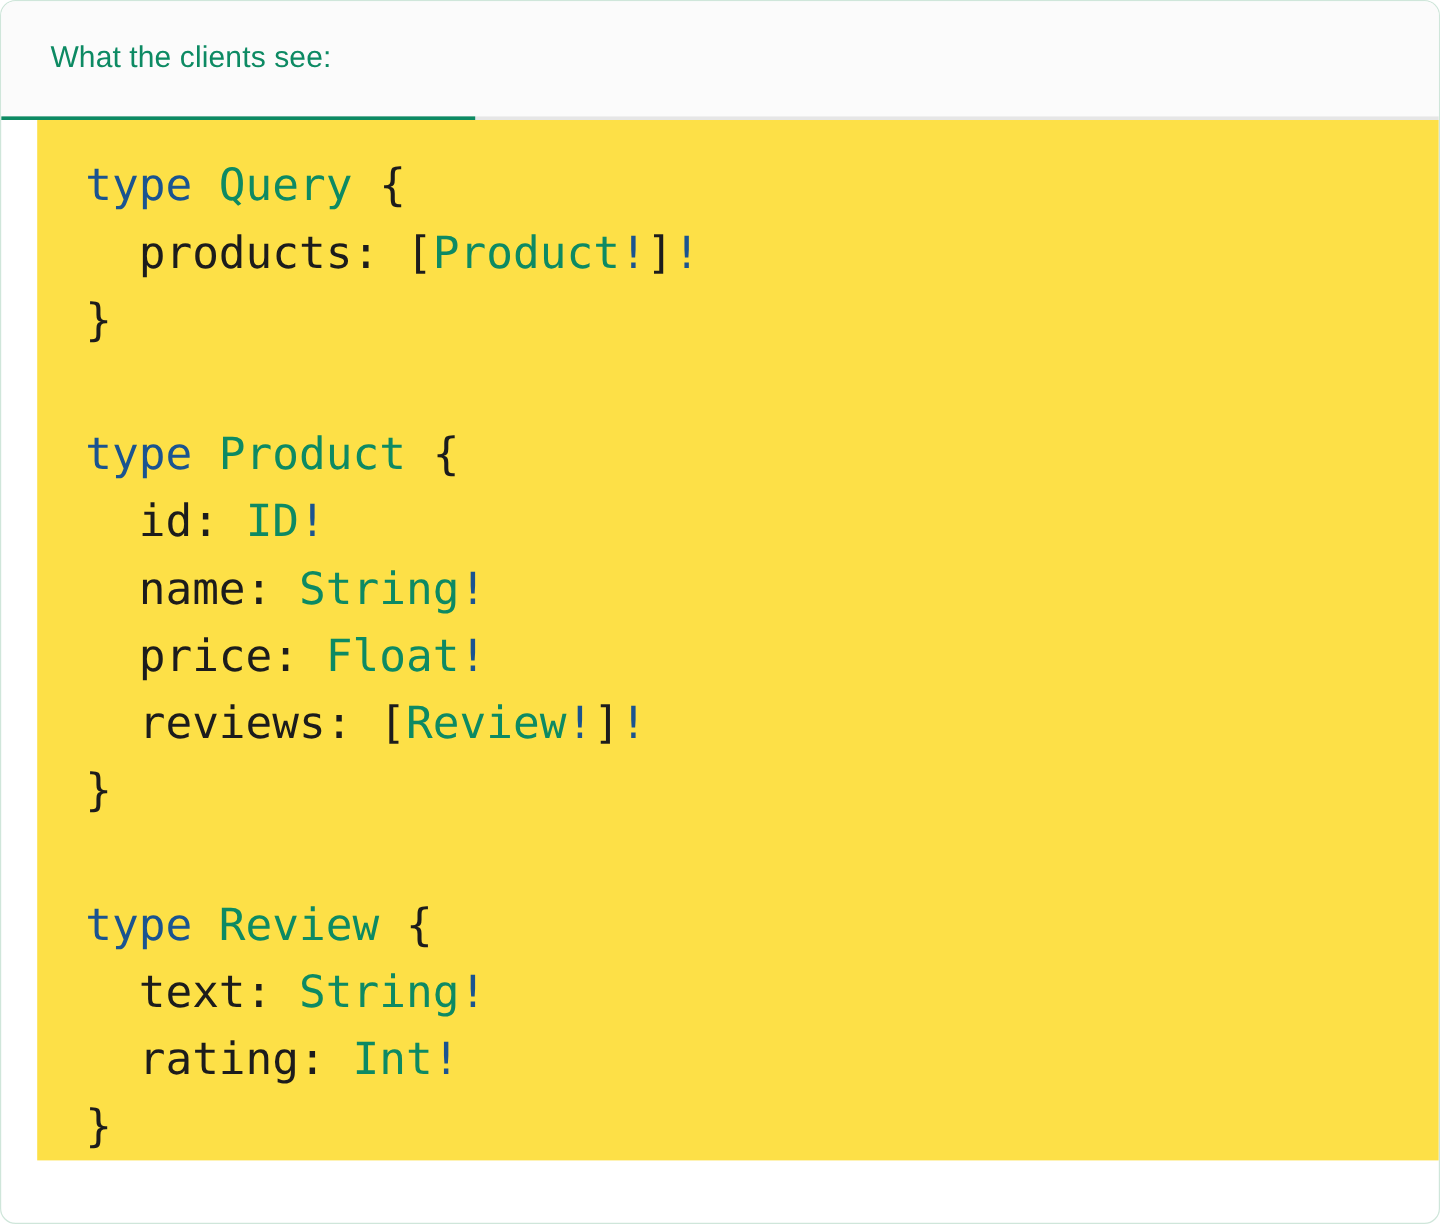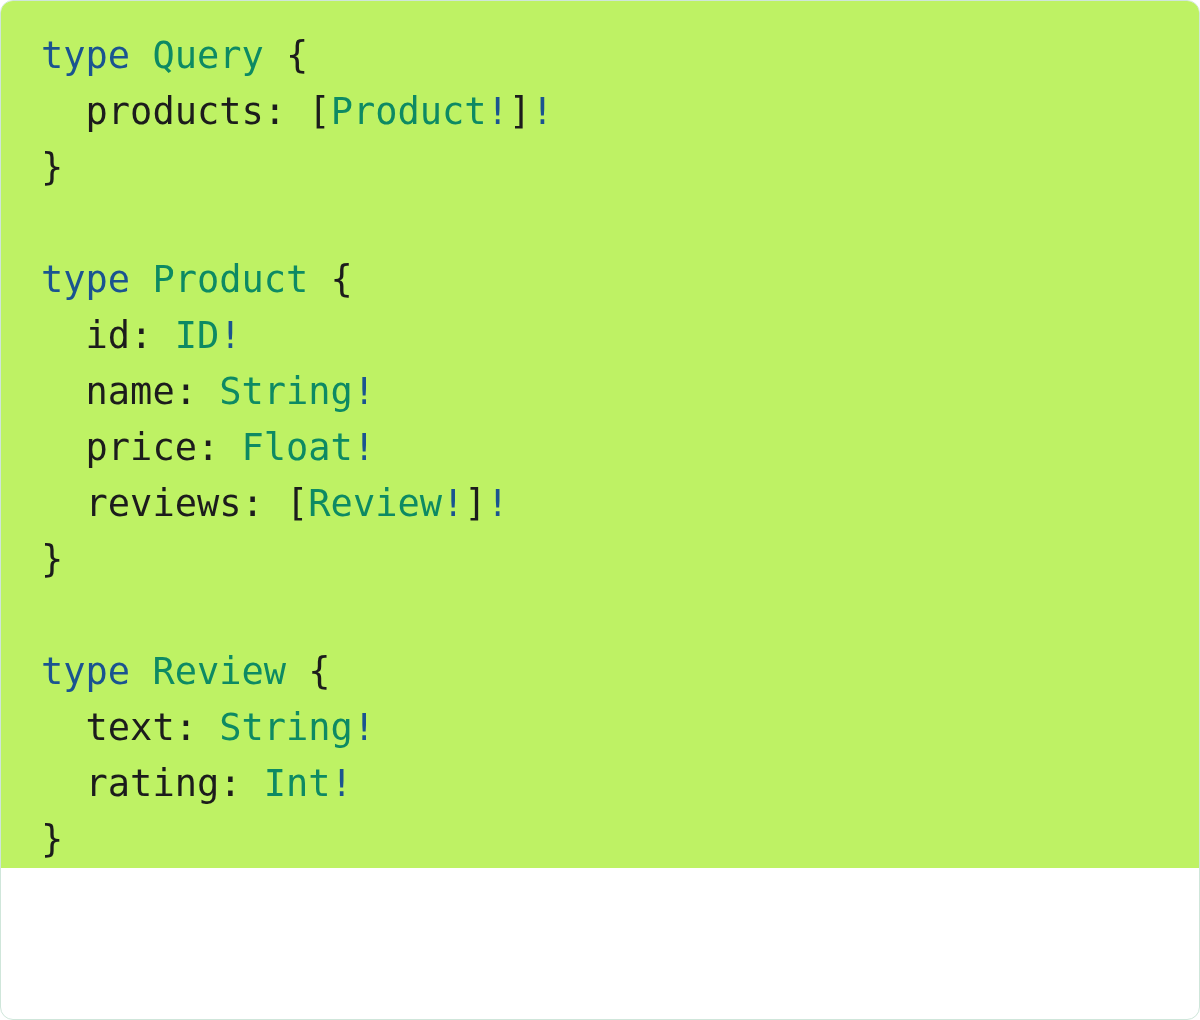--- a/index.html
+++ b/index.html
@@ -72,21 +72,22 @@
     bottom: 0;
     width: 100%;
     height: 3px;
     background: #0d8a63;
   }
 
   
   .code-body {
     box-sizing: border-box;
     padding: 27px 0 0 40px;
-    background: #bef264;
+    background: #fde047;
+    margin-left: 30px;
   }
   pre.code {
     margin: 0;
     font-family: "DejaVu Sans Mono", "Liberation Mono", monospace;
     font-size: 37px;
     line-height: 56px;
     white-space: pre;
     color: #1c1c1c;
     letter-spacing: 0;
   }
@@ -105,18 +106,23 @@
   .tok-plain   { color: #1c1c1c; }
   .tok-bang    { color: #1a5490; }
   .tok-punct   { color: #1c1c1c; }
   .tok-field   { color: #1c1c1c; }
 </style>
 </head>
 <body>
 
 <div class="card">
 
+  <div class="tabstrip">
+    <div class="tab active">
+      <span class="tab-label">What the clients see:</span>
+    </div>
+  </div>
 
   <div class="code-body">
     <pre class="code" id="code-block"><span class="code-line"><span class="tok-keyword">type</span><span class="tok-plain"> </span><span class="tok-type">Query</span><span class="tok-plain"> </span><span class="tok-punct">{</span></span><span class="code-line"><span class="tok-plain">  </span><span class="tok-field">products</span><span class="tok-punct">: </span><span class="tok-punct">[</span><span class="tok-type">Product</span><span class="tok-bang">!</span><span class="tok-punct">]</span><span class="tok-bang">!</span></span><span class="code-line"><span class="tok-punct">}</span></span><span class="code-line blank">&nbsp;</span><span class="code-line"><span class="tok-keyword">type</span><span class="tok-plain"> </span><span class="tok-type">Product</span><span class="tok-plain"> </span><span class="tok-punct">{</span></span><span class="code-line"><span class="tok-plain">  </span><span class="tok-field">id</span><span class="tok-punct">: </span><span class="tok-type">ID</span><span class="tok-bang">!</span></span><span class="code-line"><span class="tok-plain">  </span><span class="tok-field">name</span><span class="tok-punct">: </span><span class="tok-type">String</span><span class="tok-bang">!</span></span><span class="code-line"><span class="tok-plain">  </span><span class="tok-field">price</span><span class="tok-punct">: </span><span class="tok-type">Float</span><span class="tok-bang">!</span></span><span class="code-line"><span class="tok-plain">  </span><span class="tok-field">reviews</span><span class="tok-punct">: </span><span class="tok-punct">[</span><span class="tok-type">Review</span><span class="tok-bang">!</span><span class="tok-punct">]</span><span class="tok-bang">!</span></span><span class="code-line"><span class="tok-punct">}</span></span><span class="code-line blank">&nbsp;</span><span class="code-line"><span class="tok-keyword">type</span><span class="tok-plain"> </span><span class="tok-type">Review</span><span class="tok-plain"> </span><span class="tok-punct">{</span></span><span class="code-line"><span class="tok-plain">  </span><span class="tok-field">text</span><span class="tok-punct">: </span><span class="tok-type">String</span><span class="tok-bang">!</span></span><span class="code-line"><span class="tok-plain">  </span><span class="tok-field">rating</span><span class="tok-punct">: </span><span class="tok-type">Int</span><span class="tok-bang">!</span></span><span class="code-line"><span class="tok-punct">}</span></span></pre>
   </div>
 
 </div>
 
 </body></html>

